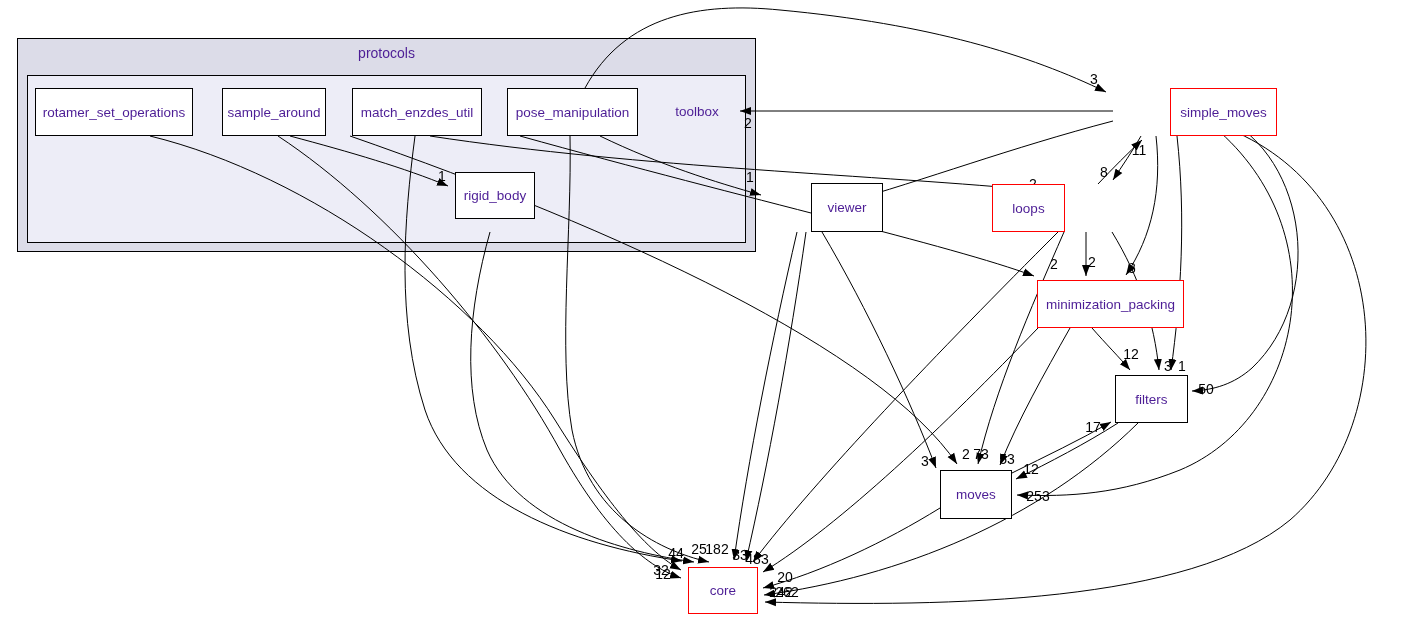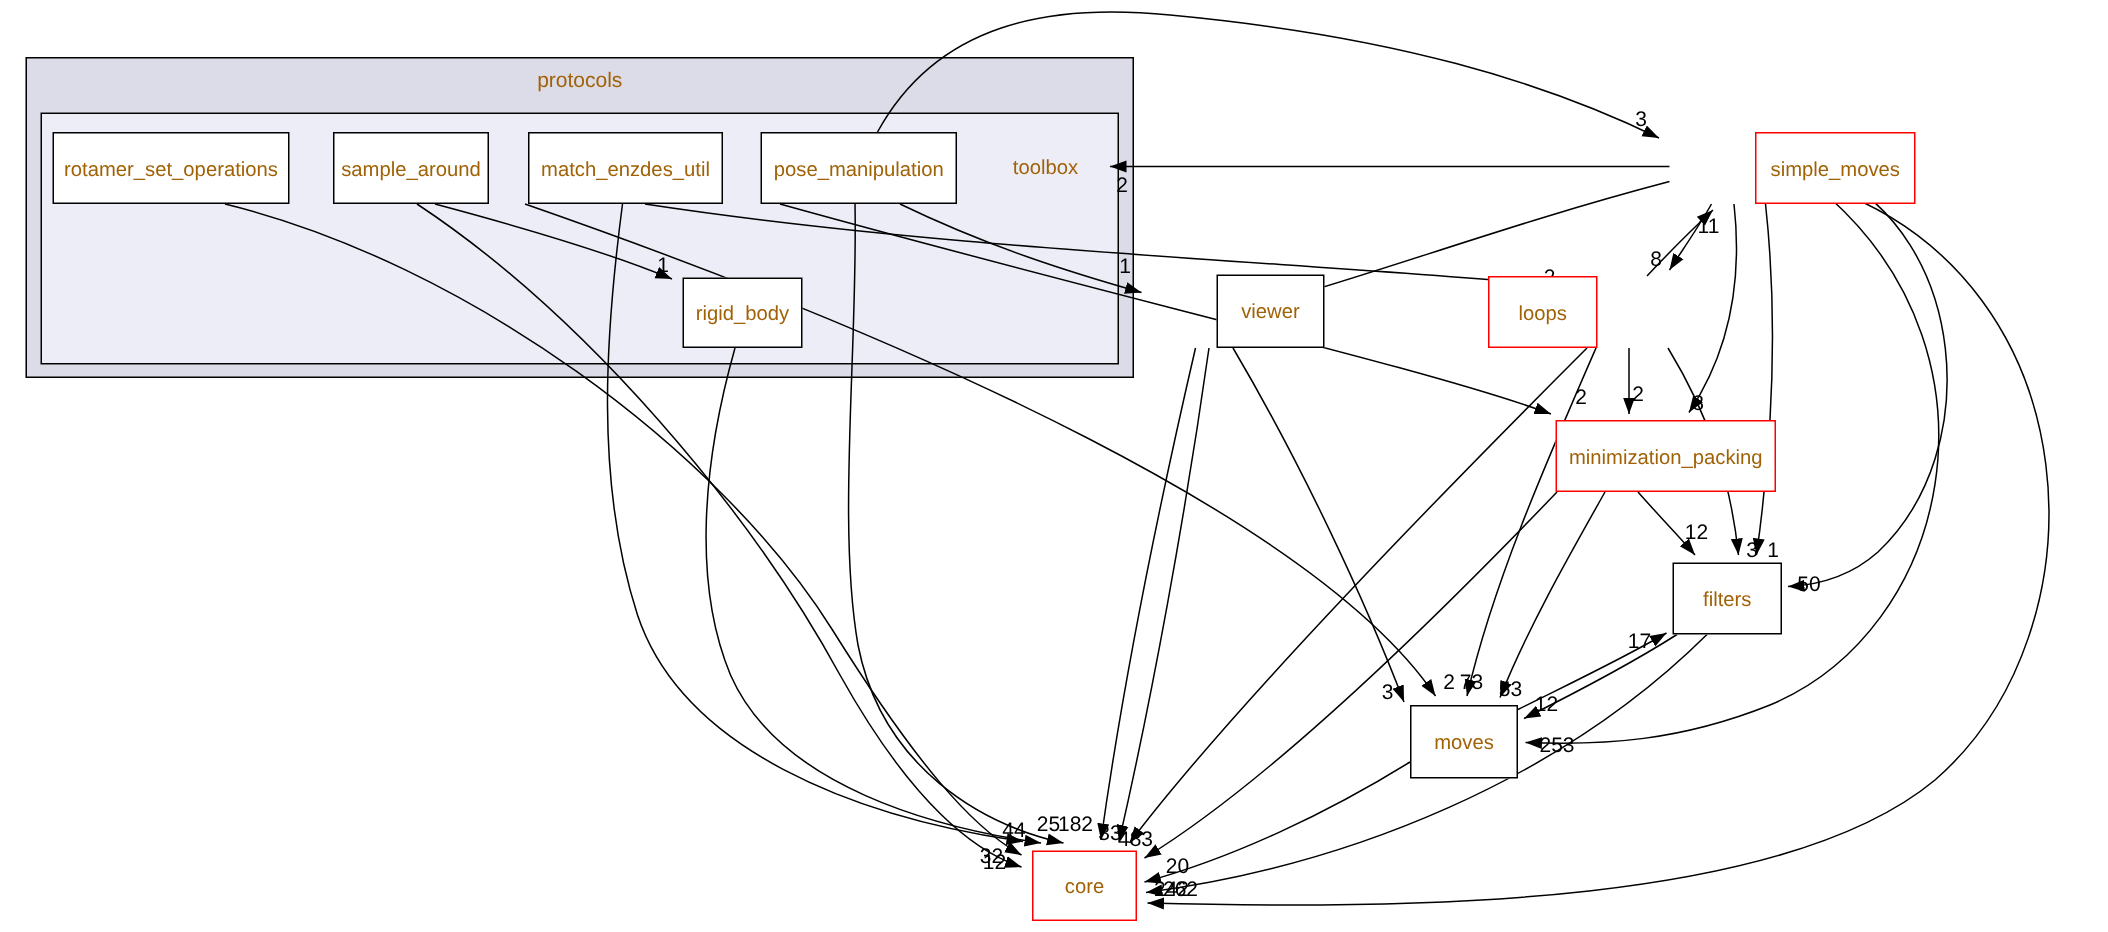--- a/index.html
+++ b/index.html
@@ -1,17 +1,17 @@
 <!DOCTYPE html>
 <html><head>
 <meta charset="utf-8">
 <style>
   html,body{margin:0;padding:0;background:#ffffff;}
   .stage{position:relative;width:1405px;height:621px;background:#ffffff;overflow:hidden;
-         font-family:"Liberation Sans","DejaVu Sans",sans-serif;color:#a16207;}
+         font-family:"Liberation Sans","DejaVu Sans",sans-serif;color:#4c1d95;}
   .cluster-outer{position:absolute;left:17px;top:38px;width:739px;height:214px;
                  background:#dcdce8;border:1px solid #000;z-index:1;box-sizing:border-box;}
   .cluster-label{position:absolute;left:0;top:6px;width:100%;text-align:center;font-size:14px;}
   .cluster-inner{position:absolute;left:27px;top:75px;width:719px;height:168px;
                  background:#ededf7;border:1px solid #000;z-index:1;box-sizing:border-box;}
   svg.edges{position:absolute;left:0;top:0;z-index:2;}
   path.edge{fill:none;stroke:#000;stroke-width:1;}
   text.elbl{font-size:14px;fill:#000;}
   .node{position:absolute;display:flex;align-items:center;justify-content:center;
         background:#ffffff;border:1px solid #000;font-size:13.5px;white-space:nowrap;
@@ -113,21 +113,21 @@
   </div>
   <div class="node" style="left:352px;top:88px;width:130px;height:48px;">
     <span>match_enzdes_util</span>
   </div>
   <div class="node" style="left:507px;top:88px;width:131px;height:48px;">
     <span>pose_manipulation</span>
   </div>
   <div class="node current" style="left:662px;top:101px;width:70px;height:20px;">
     <span>toolbox</span>
   </div>
-  <div class="node" style="left:455px;top:185px;width:80px;height:47px;">
+  <div class="node" style="left:455px;top:172px;width:80px;height:47px;">
     <span>rigid_body</span>
   </div>
   <div class="node" style="left:766px;top:183px;width:72px;height:49px;margin-left:45px;">
     <span>viewer</span>
   </div>
   <div class="node red" style="left:1170px;top:88px;width:107px;height:48px;">
     <span>simple_moves</span>
   </div>
   <div class="node red" style="left:992px;top:184px;width:73px;height:48px;">
     <span>loops</span>

